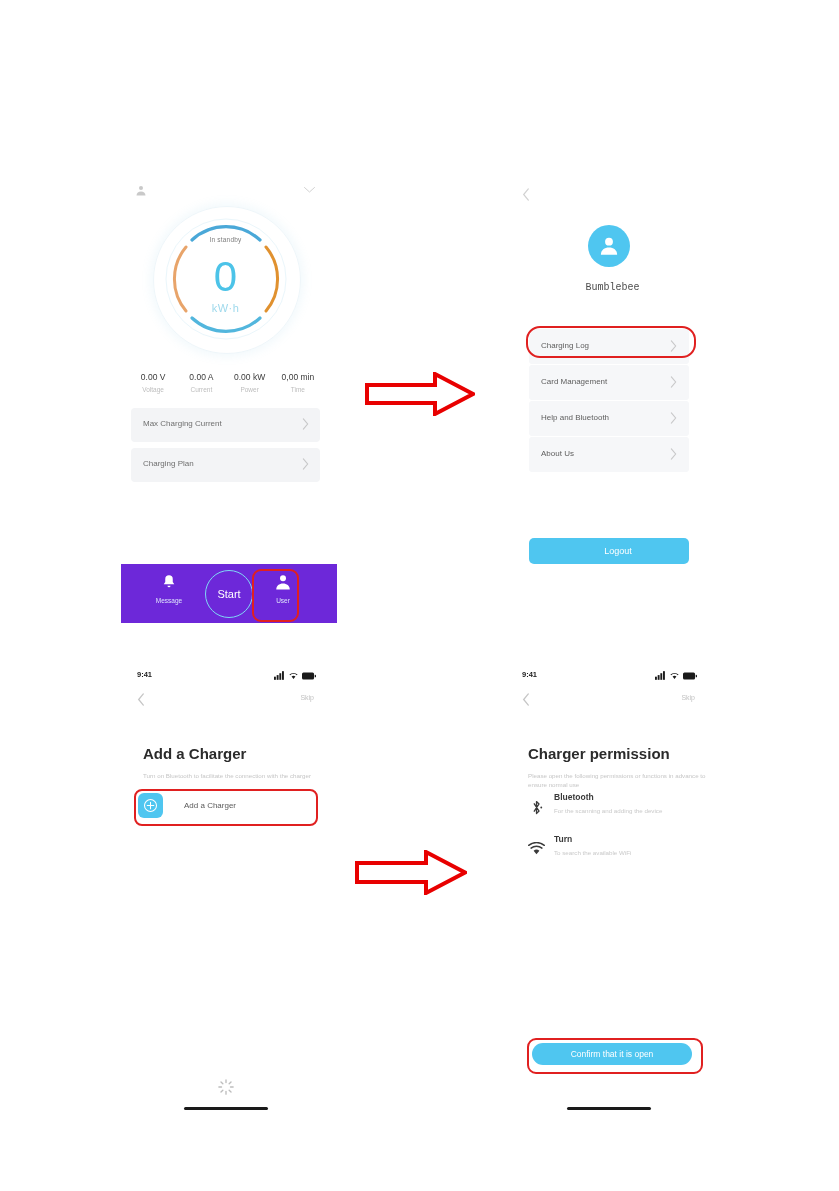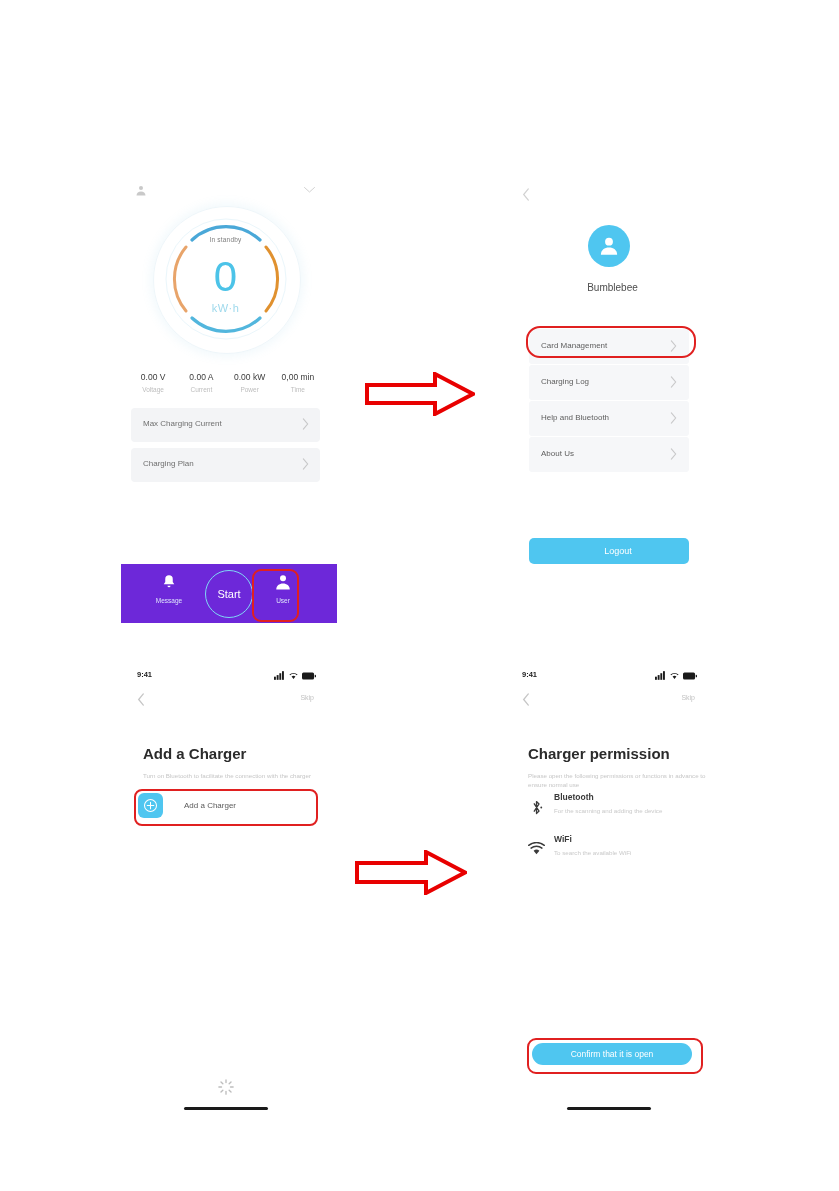--- a/index.html
+++ b/index.html
@@ -52,21 +52,21 @@
   .hl-user{position:absolute;left:131px;top:5px;width:43px;height:49px;
            border:2px solid #e02020;border-radius:9px;}
 
   
   #panel-profile{left:506px;top:176px;width:205px;height:447px;}
   .p2-back{position:absolute;left:16px;top:12px;width:8px;height:13px;opacity:.45;}
   .avatar{position:absolute;left:50%;top:49px;transform:translateX(-50%);
           width:42px;height:42px;border-radius:50%;background:#4fc6f0;
           display:flex;align-items:center;justify-content:center;}
   .uname{position:absolute;left:8px;right:0;top:106px;text-align:center;
-         font-size:10px;color:#4d4d4d;}
+         font-size:10px;color:#4d4d4d;font-family:Liberation Mono, monospace;}
   .menu{position:absolute;left:23px;top:153px;width:160px;}
   .menu-item{position:relative;height:35px;background:#f6f7f9;border-radius:3px;
              margin-bottom:1px;}
   .menu-item .ml{position:absolute;left:12px;top:12px;font-size:8px;color:#5e5e5e;}
   .menu-item .mc{position:absolute;right:12px;top:11px;width:7px;height:12px;opacity:.5;}
   .hl-charger{position:absolute;left:20px;top:150px;width:166px;height:28px;
               border:2px solid #e02020;border-radius:14px;}
   .logout{position:absolute;left:23px;top:362px;width:160px;height:26px;
           background:#4fc6f0;border-radius:5px;color:#fff;font-size:9px;
           display:flex;align-items:center;justify-content:center;border:none;padding-left:24px;}
@@ -209,27 +209,27 @@
   <div class="avatar">
     <svg width="26" height="26" viewBox="0 0 24 24">
       <circle cx="12" cy="8" r="3.6" fill="#ffffff"></circle>
       <path d="M4.5 20c0-4.2 3.4-6.6 7.5-6.6s7.5 2.4 7.5 6.6z" fill="#ffffff"></path>
     </svg>
   </div>
   <div class="uname">Bumblebee</div>
 
   <div class="menu">
     <div class="menu-item">
-      <div class="ml">Card Management</div>
+      <div class="ml">Charging Log</div>
       <svg class="mc" viewBox="0 0 8 14">
           <path d="M1.5 1 L6.5 7 L1.5 13" stroke="#9b9b9b" stroke-width="1.3" fill="none" stroke-linecap="round"></path>
         </svg>
     </div>
     <div class="menu-item">
-      <div class="ml">Charging Log</div>
+      <div class="ml">Card Management</div>
       <svg class="mc" viewBox="0 0 8 14">
           <path d="M1.5 1 L6.5 7 L1.5 13" stroke="#9b9b9b" stroke-width="1.3" fill="none" stroke-linecap="round"></path>
         </svg>
     </div>
     <div class="menu-item">
       <div class="ml">Help and Bluetooth</div>
       <svg class="mc" viewBox="0 0 8 14">
           <path d="M1.5 1 L6.5 7 L1.5 13" stroke="#9b9b9b" stroke-width="1.3" fill="none" stroke-linecap="round"></path>
         </svg>
     </div>
@@ -343,21 +343,21 @@
       <div class="perm-desc">For the scanning and adding the device</div>
     </div>
     <div class="perm-item">
       <div class="perm-ico">
         <svg width="17" height="14" viewBox="0 0 20 15">
           <path d="M10 13.6 L6.6 9.6a5.4 5.4 0 0 1 6.8 0z" fill="#3a3a3a"></path>
           <path d="M3.6 6.5a10 10 0 0 1 12.8 0" stroke="#3a3a3a" stroke-width="1.7" fill="none" stroke-linecap="round"></path>
           <path d="M0.8 3.2a14.5 14.5 0 0 1 18.4 0" stroke="#3a3a3a" stroke-width="1.7" fill="none" stroke-linecap="round"></path>
         </svg>
       </div>
-      <div class="perm-name">WiFi</div>
+      <div class="perm-name">Turn</div>
       <div class="perm-desc">To search the available WiFi</div>
     </div>
   </div>
 
   <button class="confirm">Confirm that it is open</button>
   <div class="hl-confirm"></div>
   <div class="home-ind"></div>
 </div>
 
 <svg class="arrow" id="arrow-top" viewBox="0 0 110 44">

